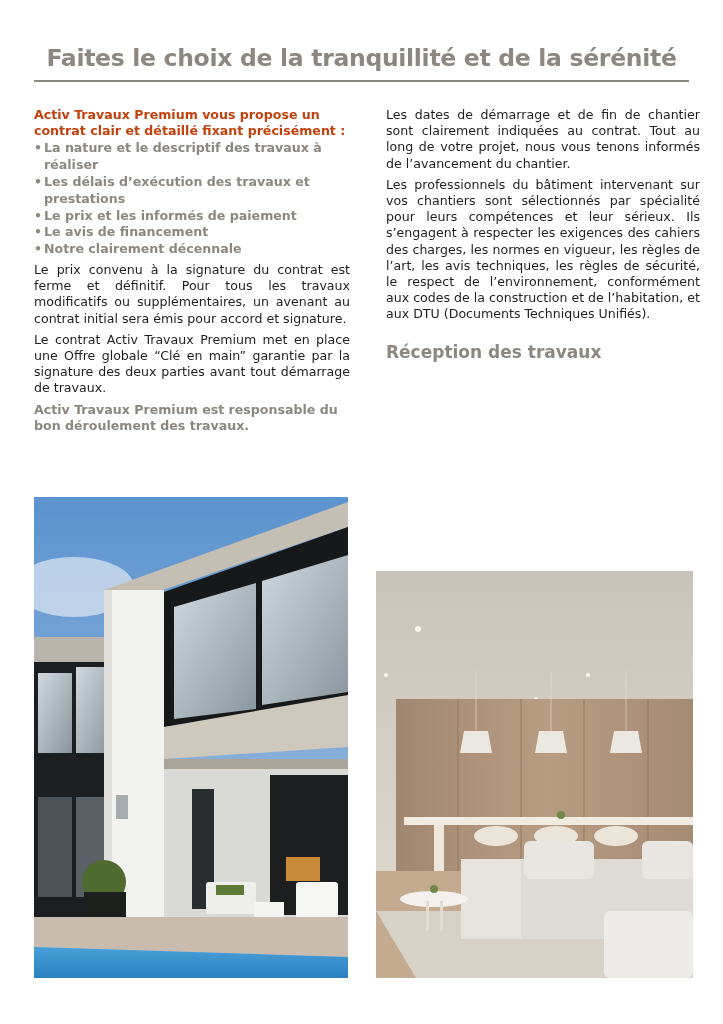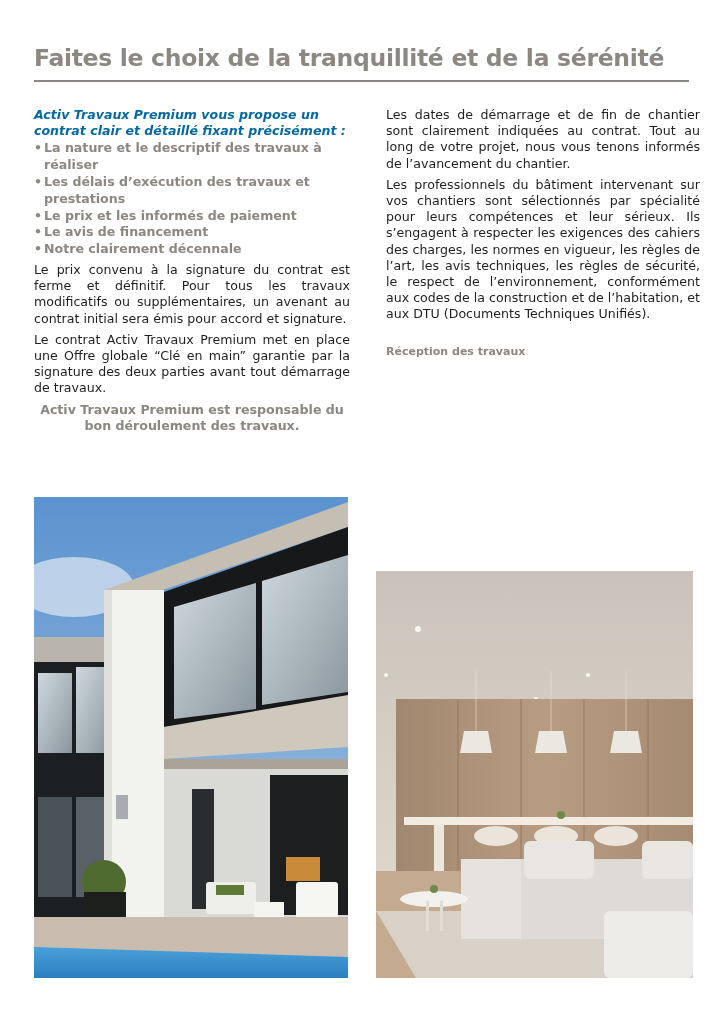--- a/index.html
+++ b/index.html
@@ -3,36 +3,36 @@
 <meta charset="utf-8">
 <style>
   html, body { margin: 0; padding: 0; }
   body {
     width: 723px; height: 1024px; background: #ffffff; position: relative; overflow: hidden;
     font-family: "DejaVu Sans", sans-serif; color: #1f1f1f;
   }
   .title {
     position: absolute; left: 34px; top: 44px; width: 655px;
     font-family: "DejaVu Sans", sans-serif; font-weight: bold; font-size: 23.5px;
-    color: #8c8780; letter-spacing: -0.3px; white-space: nowrap; margin: 0;
+    color: #8c8780; letter-spacing: -0.3px; white-space: nowrap; margin: 0; text-align: center;
   }
   .title-rule {
     position: absolute; left: 34px; top: 80px; width: 655px; height: 2px; background: #8c8780;
   }
   .col { position: absolute; font-size: 12.6px; line-height: 16.2px; }
   .col-left { left: 34px; top: 107px; width: 316px; }
   .col-right { left: 386px; top: 107px; width: 314px; }
   p { margin: 0 0 5px 0; text-align: justify; }
-  .lead { font-weight: bold; color: #0369a1; margin-bottom: 1px; text-align: left; font-style: italic; }
+  .lead { font-weight: bold; color: #c2410c; margin-bottom: 1px; text-align: left; }
   .accent { color: #8c8780; font-weight: bold; }
   ul.bullets { list-style: none; margin: 0 0 4px 0; padding: 0; }
   ul.bullets li { position: relative; padding-left: 10px; color: #8c8780; font-weight: bold; line-height: 16.8px; }
   ul.bullets li .dot { position: absolute; left: 0; top: 0; }
   .section-heading {
-    font-weight: bold; font-size: 11px; color: #8c8780; margin: 20px 0 6px 0; line-height: 18px;
+    font-weight: bold; font-size: 17px; color: #8c8780; margin: 20px 0 6px 0; line-height: 18px;
   }
   .photo { position: absolute; overflow: hidden; }
   .photo-house { left: 34px; top: 497px; width: 314px; height: 481px; }
   .photo-interior { left: 376px; top: 571px; width: 317px; height: 407px; }
   .photo svg { display: block; width: 100%; height: 100%; }
 </style>
 </head>
 <body>
 
 <h1 class="title">Faites le choix de la tranquillité et de la sérénité</h1>
@@ -42,21 +42,21 @@
   <p class="lead">Activ Travaux Premium vous propose un contrat clair et détaillé fixant précisément :</p>
   <ul class="bullets">
     <li><span class="dot">•</span><span>La nature et le descriptif des travaux à réaliser</span></li>
     <li><span class="dot">•</span><span>Les délais d’exécution des travaux et prestations</span></li>
     <li><span class="dot">•</span><span>Le prix et les informés de paiement</span></li>
     <li><span class="dot">•</span><span>Le avis de financement</span></li>
     <li><span class="dot">•</span><span>Notre clairement décennale</span></li>
   </ul>
   <p>Le prix convenu à la signature du contrat est ferme et définitif. Pour tous les travaux modificatifs ou supplémentaires, un avenant au contrat initial sera émis pour accord et signature.</p>
   <p>Le contrat Activ Travaux Premium met en place une Offre globale “Clé en main” garantie par la signature des deux parties avant tout démarrage de travaux.</p>
-  <p class="accent" style="text-align:center">Activ Travaux Premium est responsable du bon déroulement des travaux.</p>
+  <p class="accent" style="text-align:left">Activ Travaux Premium est responsable du bon déroulement des travaux.</p>
 </div>
 
 <div class="col col-right">
   <p>Les dates de démarrage et de fin de chantier sont clairement indiquées au contrat. Tout au long de votre projet, nous vous tenons informés de l’avancement du chantier.</p>
   <p>Les professionnels du bâtiment intervenant sur vos chantiers sont sélectionnés par spécialité pour leurs compétences et leur sérieux. Ils s’engagent à respecter les exigences des cahiers des charges, les normes en vigueur, les règles de l’art, les avis techniques, les règles de sécurité, le respect de l’environnement, conformément aux codes de la construction et de l’habitation, et aux DTU (Documents Techniques Unifiés).</p>
   <h2 class="section-heading">Réception des travaux</h2>
 </div>
 
 <div class="photo photo-house">
   <svg viewBox="0 0 314 481" preserveAspectRatio="none">

